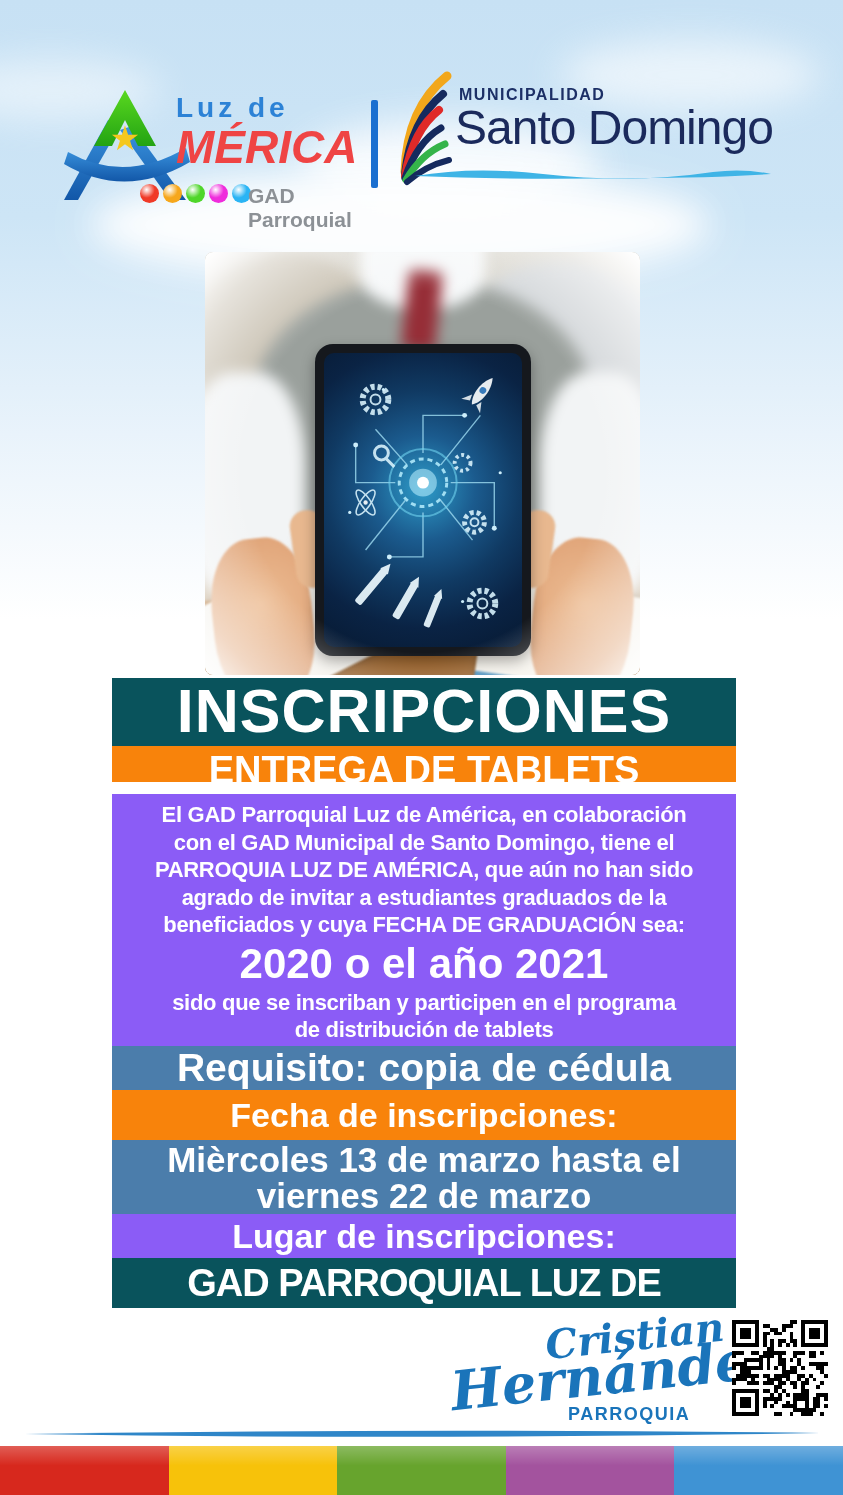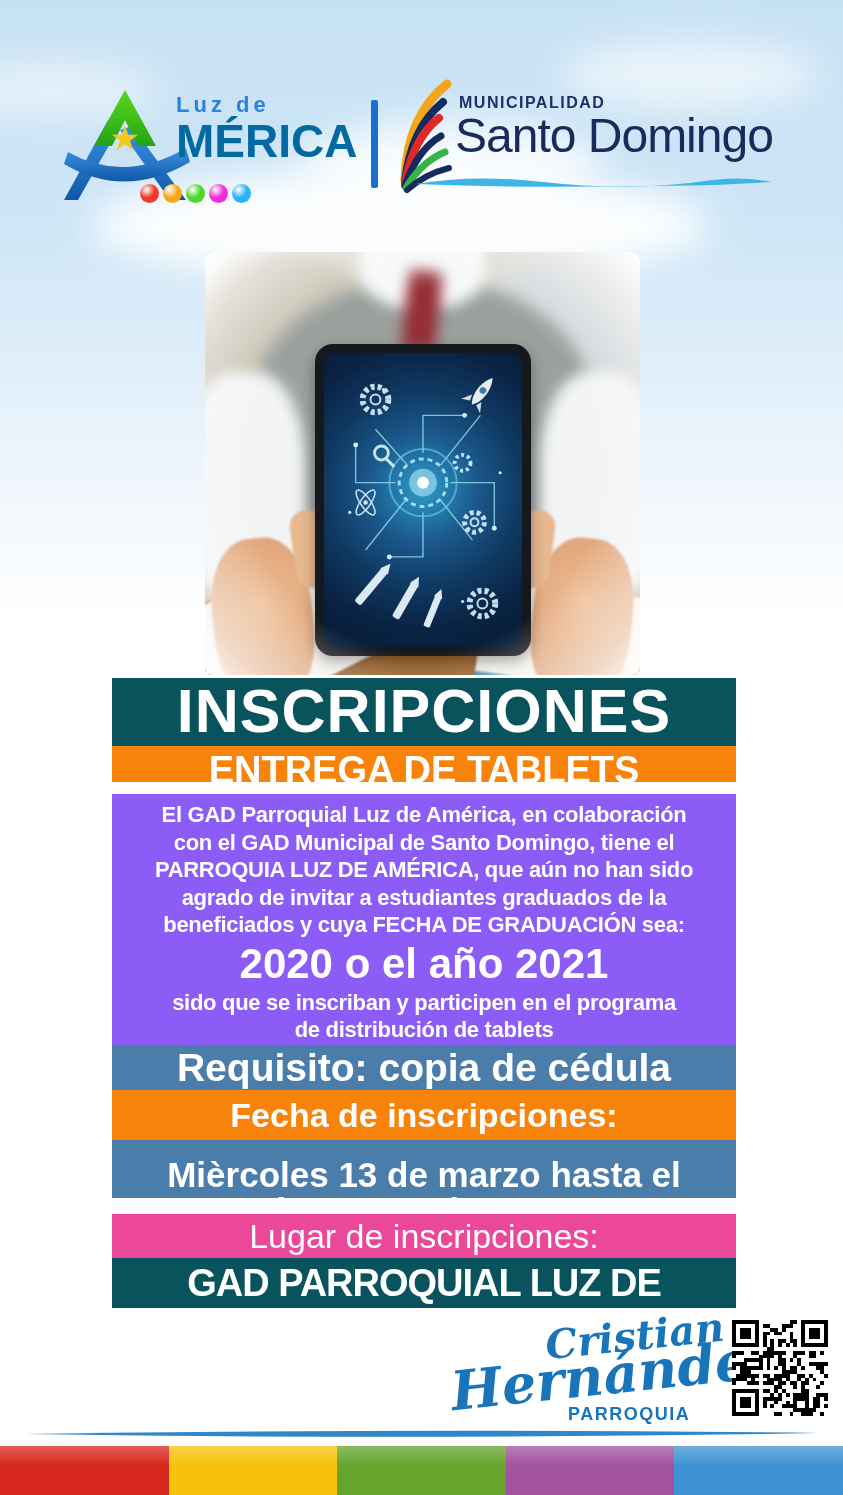--- a/index.html
+++ b/index.html
@@ -12,27 +12,27 @@
   .cloud{position:absolute;background:#fff;border-radius:50%;filter:blur(18px);opacity:.95;}
   .cloud.c1{left:90px;top:170px;width:620px;height:110px;}
   .cloud.c2{left:300px;top:120px;width:300px;height:90px;opacity:.8;}
   .cloud.c3{left:560px;top:40px;width:260px;height:70px;opacity:.6;}
   .cloud.c4{left:-60px;top:60px;width:220px;height:60px;opacity:.5;}
 
   
   .logo-luz{position:absolute;left:58px;top:88px;width:310px;height:120px;}
   .luz-mark{position:absolute;left:0;top:0;width:150px;height:120px;}
   .luz-words{position:absolute;left:118px;top:4px;width:200px;}
-  .luz-line1{font-size:22px;color:#2c82d6;font-weight:bold;letter-spacing:4px;}
-  .luz-line2{font-size:46px;color:#0369a1;font-weight:bold;letter-spacing:0px;margin-top:-4px;}
+  .luz-line1{font-size:28px;color:#2c82d6;font-weight:bold;letter-spacing:4px;}
+  .luz-line2{font-size:46px;color:#ef4444;font-weight:bold;letter-spacing:0px;margin-top:-4px;font-style:italic;}
   .luz-dots{position:absolute;left:82px;top:96px;display:flex;gap:4px;}
   .luz-dot{width:19px;height:19px;border-radius:50%;}
   .luz-sub{position:absolute;left:190px;top:96px;font-size:21px;color:#8c9196;font-weight:bold;}
   .logo-divider{position:absolute;left:371px;top:100px;width:7px;height:88px;background:#1a6fd0;border-radius:2px;}
-  .logo-muni{position:absolute;left:393px;top:76px;width:420px;height:125px;}
+  .logo-muni{position:absolute;left:393px;top:68px;width:420px;height:125px;}
   .muni-fan{position:absolute;left:0;top:0;width:70px;height:125px;}
   .muni-top{position:absolute;left:66px;top:18px;font-size:16px;font-weight:bold;color:#1c2f66;letter-spacing:1.5px;}
   .muni-name{position:absolute;left:62px;top:32px;font-size:48px;font-weight:normal;color:#1b2a5c;letter-spacing:-1px;}
   .muni-wave{position:absolute;left:20px;top:98px;width:360px;height:18px;}
 
   
   .photo{position:absolute;left:205px;top:252px;width:435px;height:423px;overflow:hidden;border-radius:8px;
          background:linear-gradient(180deg,#d9d6cd 0%,#d3cfc4 45%,#c9c2b4 70%,#b98a4e 100%);}
   .blurwrap{position:absolute;inset:0;filter:blur(7px);}
   .bg-smudge1{position:absolute;left:-20px;top:0;width:200px;height:180px;background:#c6beae;border-radius:50%;}
@@ -70,22 +70,22 @@
   
   .stack{position:absolute;left:112px;width:624px;color:#fff;text-align:center;}
   .b-title{top:678px;height:68px;background:#09535c;font-size:61px;font-weight:bold;letter-spacing:1px;
            line-height:66px;}
   .b-sub{top:746px;height:36px;background:#f8830b;font-size:38px;font-weight:bold;line-height:48px;letter-spacing:0px;}
   .b-body{top:794px;height:252px;background:#8b5cf6;padding-top:7px;box-sizing:border-box;}
   .b-body .line{font-size:22px;font-weight:bold;line-height:27.5px;letter-spacing:-.3px;}
   .b-body .highlight{font-size:42px;font-weight:bold;line-height:50px;letter-spacing:0;}
   .b-req{top:1046px;height:44px;background:#4b7dab;font-size:39px;font-weight:bold;line-height:44px;}
   .b-fecha{top:1090px;height:50px;background:#f8830b;font-size:34px;font-weight:bold;line-height:50px;}
-  .b-date{top:1140px;height:58px;background:#4b7dab;font-size:35px;font-weight:bold;line-height:36px;padding-top:17px;box-sizing:border-box;}
-  .b-lugar{top:1214px;height:44px;background:#ec4899;font-size:34px;font-weight:normal;line-height:44px;}
+  .b-date{top:1140px;height:74px;background:#4b7dab;font-size:35px;font-weight:bold;line-height:36px;padding-top:2px;box-sizing:border-box;}
+  .b-lugar{top:1214px;height:44px;background:#8b5cf6;font-size:34px;font-weight:bold;line-height:44px;}
   .b-place{top:1258px;height:50px;background:#09535c;font-size:38px;font-weight:bold;line-height:50px;letter-spacing:-1px;}
 
   
   .sig{position:absolute;left:440px;top:1308px;width:280px;height:120px;color:#1a74ba;}
   .sig-first{position:absolute;left:105px;top:4px;font-family:"DejaVu Serif",serif;font-style:italic;font-weight:bold;
              font-size:40px;transform:rotate(-6deg);}
   .sig-last{position:absolute;left:10px;top:34px;font-family:"DejaVu Serif",serif;font-style:italic;font-weight:bold;
             font-size:54px;transform:rotate(-6deg);}
   .sig-role{position:absolute;left:128px;top:96px;font-size:18px;font-weight:bold;letter-spacing:1.5px;}
   .qr{position:absolute;left:732px;top:1320px;width:96px;height:96px;background:#fff;}
@@ -132,20 +132,21 @@
       <div class="luz-line1">Luz de</div>
       <div class="luz-line2">MÉRICA</div>
     </div>
     <div class="luz-dots">
         <div class="luz-dot" style="background: radial-gradient(circle at 35% 30%, rgb(255, 255, 255) 0%, rgb(240, 58, 40) 45%, rgb(240, 58, 40));"></div>
         <div class="luz-dot" style="background: radial-gradient(circle at 35% 30%, rgb(255, 255, 255) 0%, rgb(246, 167, 28) 45%, rgb(246, 167, 28));"></div>
         <div class="luz-dot" style="background: radial-gradient(circle at 35% 30%, rgb(255, 255, 255) 0%, rgb(79, 214, 42) 45%, rgb(79, 214, 42));"></div>
         <div class="luz-dot" style="background: radial-gradient(circle at 35% 30%, rgb(255, 255, 255) 0%, rgb(239, 44, 220) 45%, rgb(239, 44, 220));"></div>
         <div class="luz-dot" style="background: radial-gradient(circle at 35% 30%, rgb(255, 255, 255) 0%, rgb(42, 180, 244) 45%, rgb(42, 180, 244));"></div>
       </div>
+    <div class="luz-sub">GAD Parroquial</div>
   </div>
 
   <div class="logo-divider"></div>
 
   <div class="logo-muni">
     <svg class="muni-fan" viewBox="0 0 70 125">
       <path d="M12,104 Q14,40 54,8" stroke="#f2a71b" stroke-width="9" fill="none" stroke-linecap="round"></path>
       <path d="M12,106 Q18,52 50,26" stroke="#152a5e" stroke-width="8" fill="none" stroke-linecap="round"></path>
       <path d="M12,108 Q20,62 46,42" stroke="#e02a28" stroke-width="8" fill="none" stroke-linecap="round"></path>
       <path d="M12,110 Q24,74 48,60" stroke="#152a5e" stroke-width="7" fill="none" stroke-linecap="round"></path>

